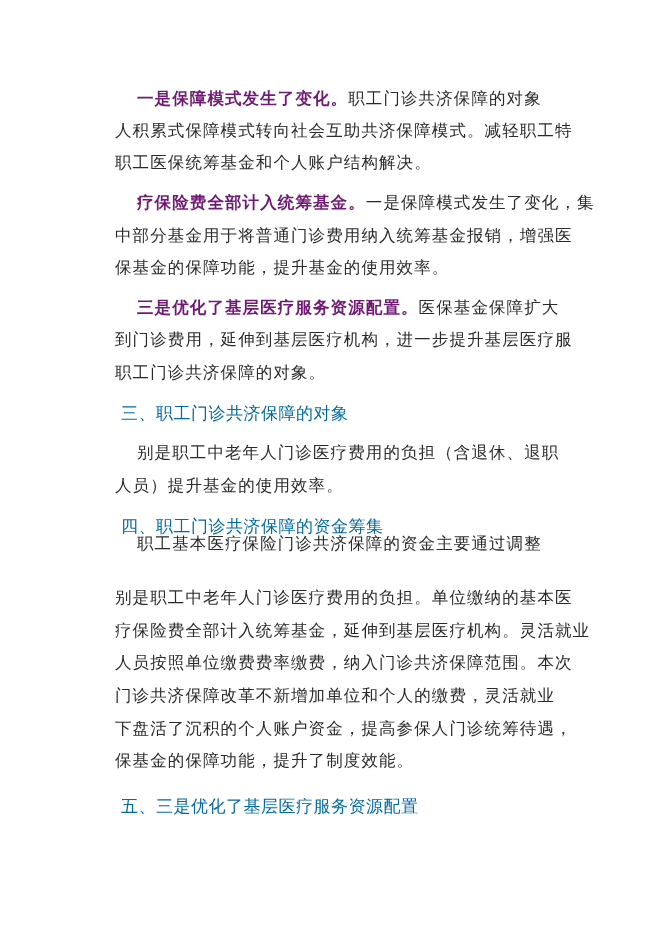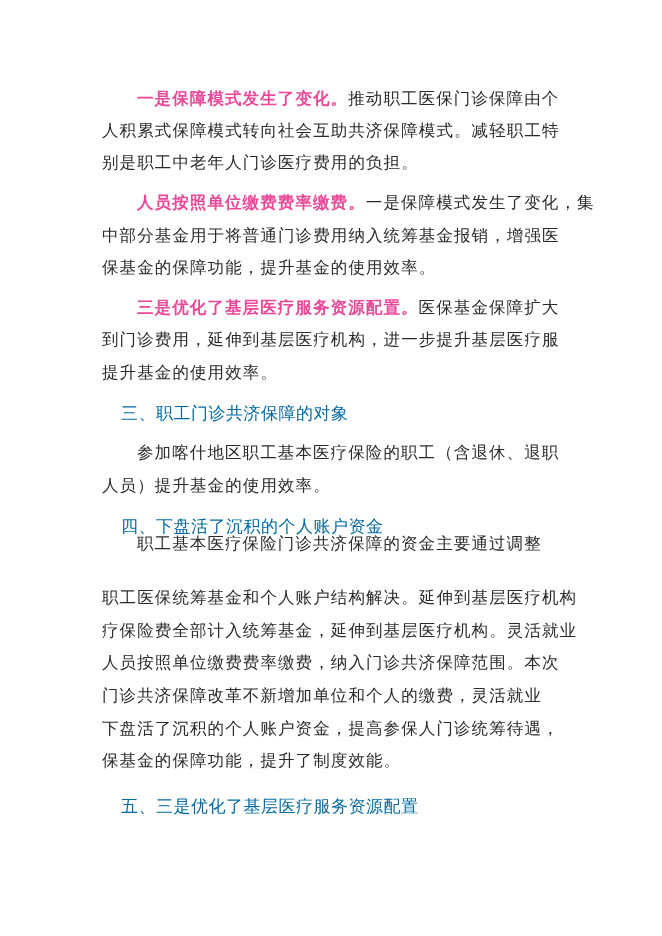--- a/index.html
+++ b/index.html
@@ -1,61 +1,61 @@
 <!DOCTYPE html>
 <html><head>
 <meta charset="utf-8">
 <style>
   html, body { margin: 0; padding: 0; background: #ffffff; }
   body { width: 662px; height: 936px; position: relative; overflow: hidden;
          font-family: "DejaVu Serif", "Liberation Serif", serif; color: #2a2a2a; }
-  .line { position: absolute; left: 102px; width: 470px; height: 24px; line-height: 24px;
+  .line { position: absolute; left: 115px; width: 470px; height: 24px; line-height: 24px;
           font-size: 16.5px; white-space: nowrap; letter-spacing: 1.1px; }
   .indent { left: 137px; }
-  .lead { font-weight: bold; color: #ec4899; }
+  .lead { font-weight: bold; color: #701a75; }
   .heading { font-family: "DejaVu Sans", "Liberation Sans", sans-serif; font-size: 17px;
              color: #0369a1; letter-spacing: 0.5px; left: 121px; }
 </style>
 </head>
 <body>
 
 <div>
   <div class="line indent" style="top:87px">
-    <span class="lead">一是保障模式发生了变化。</span><span>推动职工医保门诊保障由个</span>
+    <span class="lead">一是保障模式发生了变化。</span><span>职工门诊共济保障的对象</span>
   </div>
   <div class="line" style="top:119px">人积累式保障模式转向社会互助共济保障模式。减轻职工特</div>
-  <div class="line" style="top:151px">别是职工中老年人门诊医疗费用的负担。</div>
+  <div class="line" style="top:151px">职工医保统筹基金和个人账户结构解决。</div>
 </div>
 
 <div>
   <div class="line indent" style="top:191px">
-    <span class="lead">人员按照单位缴费费率缴费。</span><span>一是保障模式发生了变化，集</span>
+    <span class="lead">疗保险费全部计入统筹基金。</span><span>一是保障模式发生了变化，集</span>
   </div>
   <div class="line" style="top:224px">中部分基金用于将普通门诊费用纳入统筹基金报销，增强医</div>
   <div class="line" style="top:256px">保基金的保障功能，提升基金的使用效率。</div>
 </div>
 
 <div>
   <div class="line indent" style="top:296px">
     <span class="lead">三是优化了基层医疗服务资源配置。</span><span>医保基金保障扩大</span>
   </div>
   <div class="line" style="top:328px">到门诊费用，延伸到基层医疗机构，进一步提升基层医疗服</div>
-  <div class="line" style="top:361px">提升基金的使用效率。</div>
+  <div class="line" style="top:361px">职工门诊共济保障的对象。</div>
 </div>
 
 <div class="line heading" style="top:401px">三、职工门诊共济保障的对象</div>
 <div>
-  <div class="line indent" style="top:441px">参加喀什地区职工基本医疗保险的职工（含退休、退职</div>
+  <div class="line indent" style="top:441px">别是职工中老年人门诊医疗费用的负担（含退休、退职</div>
   <div class="line" style="top:474px">人员）提升基金的使用效率。</div>
 </div>
 
-<div class="line heading" style="top:514px">四、下盘活了沉积的个人账户资金</div>
+<div class="line heading" style="top:514px">四、职工门诊共济保障的资金筹集</div>
 <div>
   <div class="line indent" style="top:532px">职工基本医疗保险门诊共济保障的资金主要通过调整</div>
-  <div class="line" style="top:586px">职工医保统筹基金和个人账户结构解决。延伸到基层医疗机构</div>
+  <div class="line" style="top:586px">别是职工中老年人门诊医疗费用的负担。单位缴纳的基本医</div>
   <div class="line" style="top:619px">疗保险费全部计入统筹基金，延伸到基层医疗机构。灵活就业</div>
   <div class="line" style="top:651px">人员按照单位缴费费率缴费，纳入门诊共济保障范围。本次</div>
   <div class="line" style="top:684px">门诊共济保障改革不新增加单位和个人的缴费，灵活就业</div>
   <div class="line" style="top:717px">下盘活了沉积的个人账户资金，提高参保人门诊统筹待遇，</div>
   <div class="line" style="top:749px">保基金的保障功能，提升了制度效能。</div>
 </div>
 
 <div class="line heading" style="top:794px">五、三是优化了基层医疗服务资源配置</div>
 
 </body></html>

